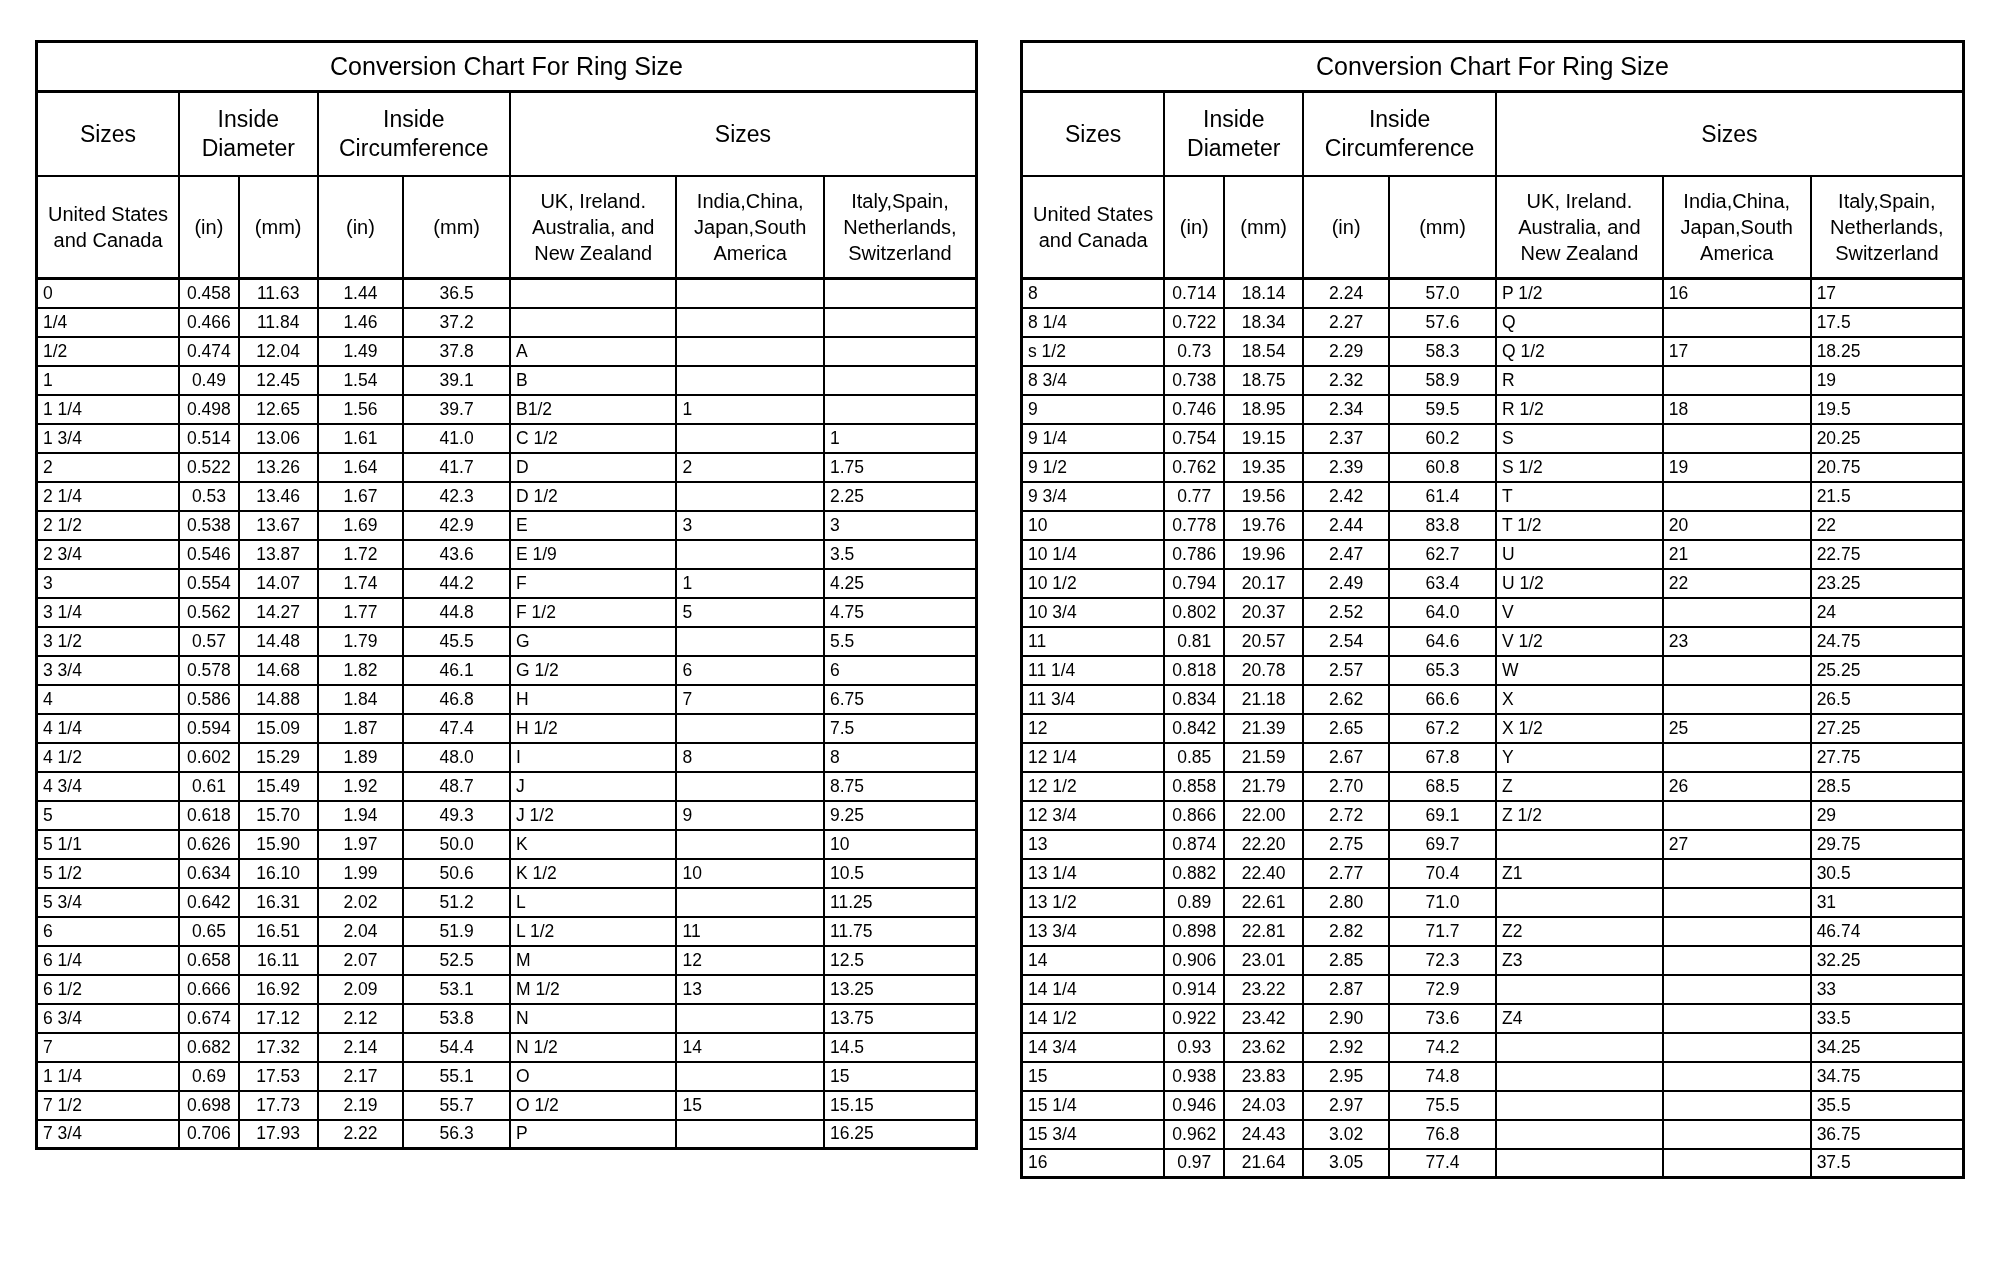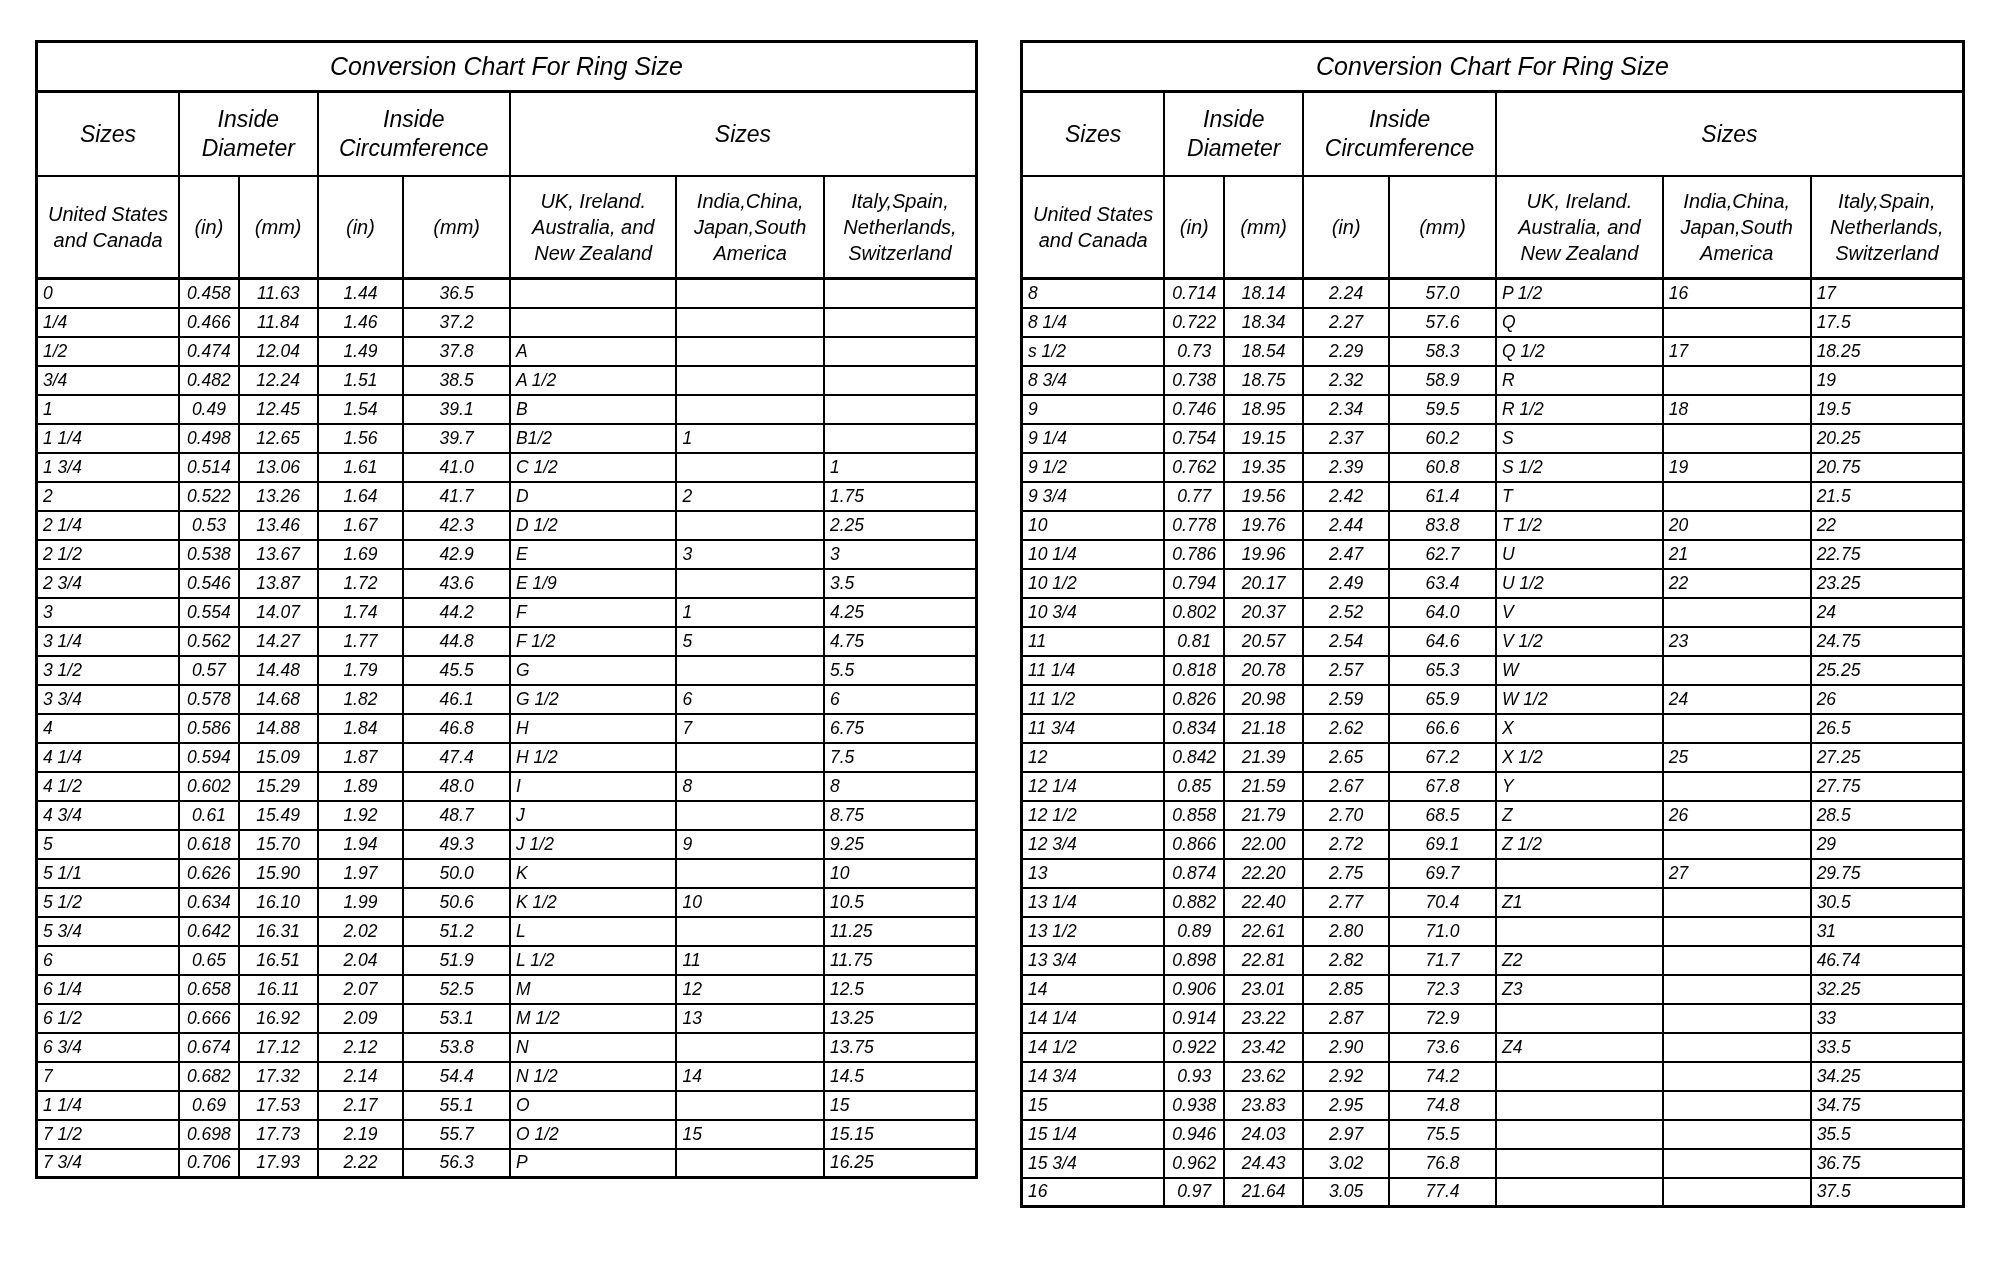--- a/index.html
+++ b/index.html
@@ -10,21 +10,20 @@
     color:#000;
     position:relative;
   }
   table.ring-table{
     position:absolute;
     top:40px;
     border-collapse:collapse;
     table-layout:fixed;
     background:#fff;
     border:3px solid #000;
-    font-style:italic;
   }
   #table-left{left:35px;width:943px;}
   #table-right{left:1020px;width:945px;}
   .ring-table th,.ring-table td{
     border:2px solid #000;
     overflow:hidden;
     font-weight:normal;
   }
   
   col.w0{width:15.16%;}
@@ -141,30 +140,20 @@
         <td class="c0">1/2</td>
         <td class="c1">0.474</td>
         <td class="c2">12.04</td>
         <td class="c3">1.49</td>
         <td class="c4">37.8</td>
         <td class="c5">A</td>
         <td class="c6"></td>
         <td class="c7"></td>
       </tr>
       <tr>
-        <td class="c0">3/4</td>
-        <td class="c1">0.482</td>
-        <td class="c2">12.24</td>
-        <td class="c3">1.51</td>
-        <td class="c4">38.5</td>
-        <td class="c5">A 1/2</td>
-        <td class="c6"></td>
-        <td class="c7"></td>
-      </tr>
-      <tr>
         <td class="c0">1</td>
         <td class="c1">0.49</td>
         <td class="c2">12.45</td>
         <td class="c3">1.54</td>
         <td class="c4">39.1</td>
         <td class="c5">B</td>
         <td class="c6"></td>
         <td class="c7"></td>
       </tr>
       <tr>
@@ -597,30 +586,20 @@
         <td class="c0">11 1/4</td>
         <td class="c1">0.818</td>
         <td class="c2">20.78</td>
         <td class="c3">2.57</td>
         <td class="c4">65.3</td>
         <td class="c5">W</td>
         <td class="c6"></td>
         <td class="c7">25.25</td>
       </tr>
       <tr>
-        <td class="c0">11 1/2</td>
-        <td class="c1">0.826</td>
-        <td class="c2">20.98</td>
-        <td class="c3">2.59</td>
-        <td class="c4">65.9</td>
-        <td class="c5">W 1/2</td>
-        <td class="c6">24</td>
-        <td class="c7">26</td>
-      </tr>
-      <tr>
         <td class="c0">11 3/4</td>
         <td class="c1">0.834</td>
         <td class="c2">21.18</td>
         <td class="c3">2.62</td>
         <td class="c4">66.6</td>
         <td class="c5">X</td>
         <td class="c6"></td>
         <td class="c7">26.5</td>
       </tr>
       <tr>

